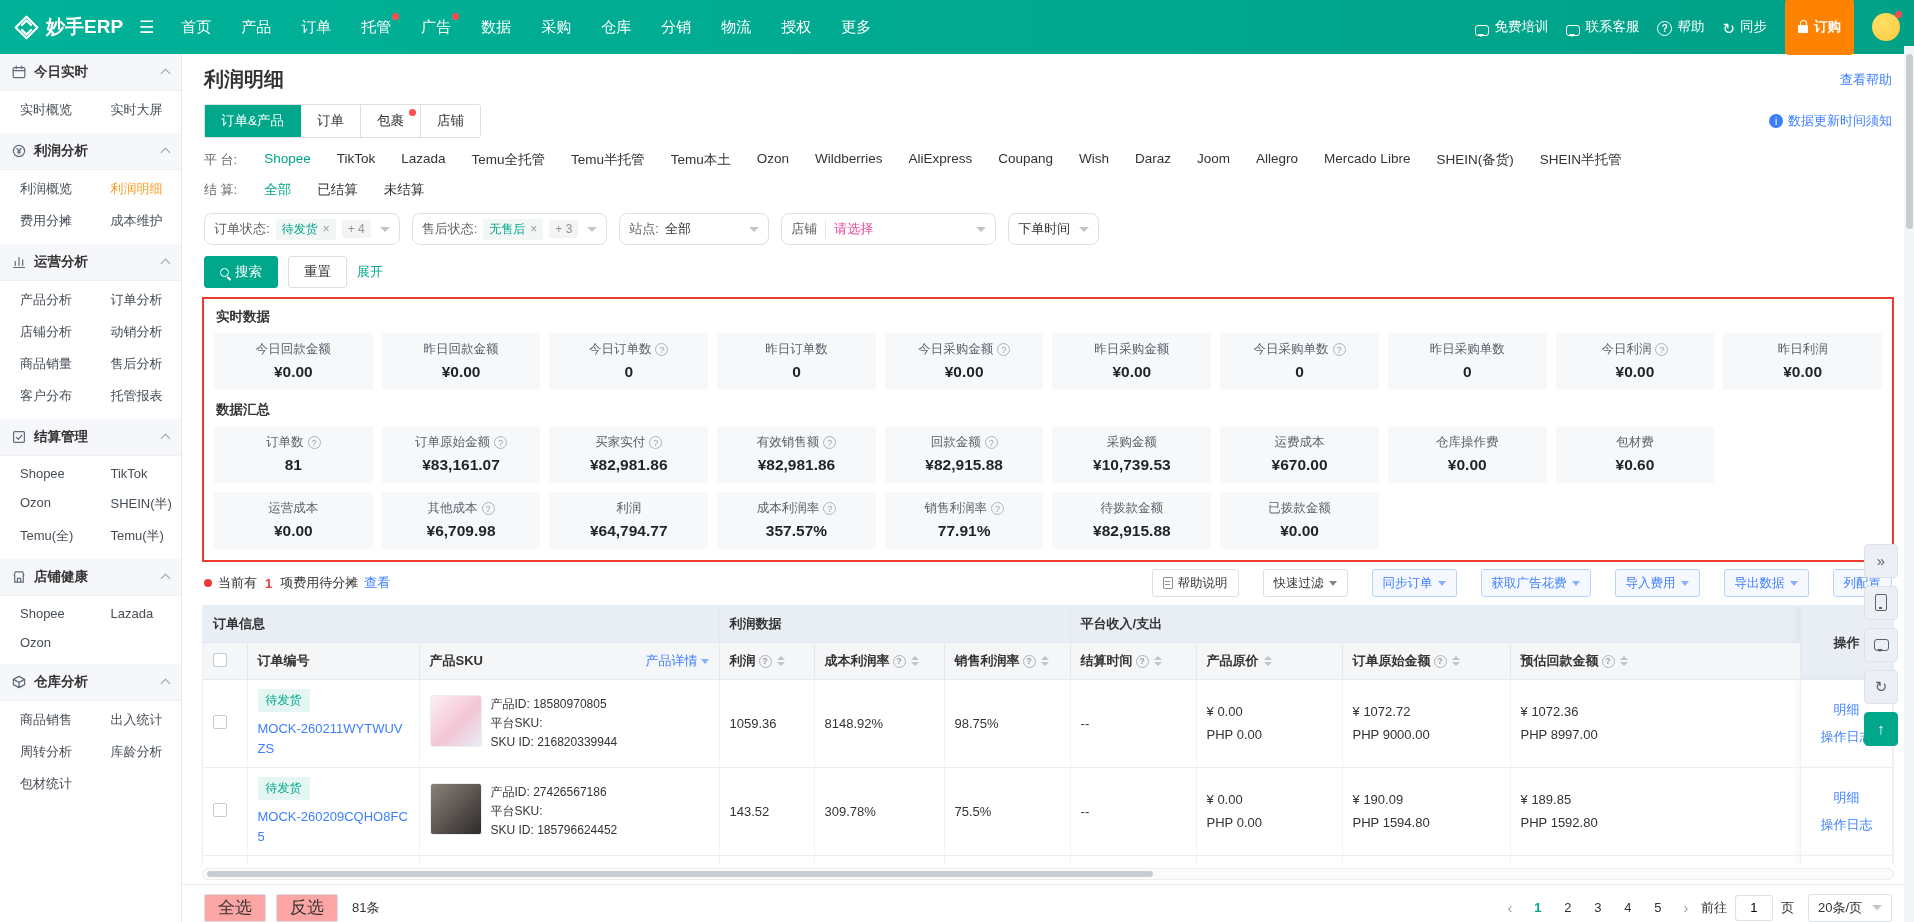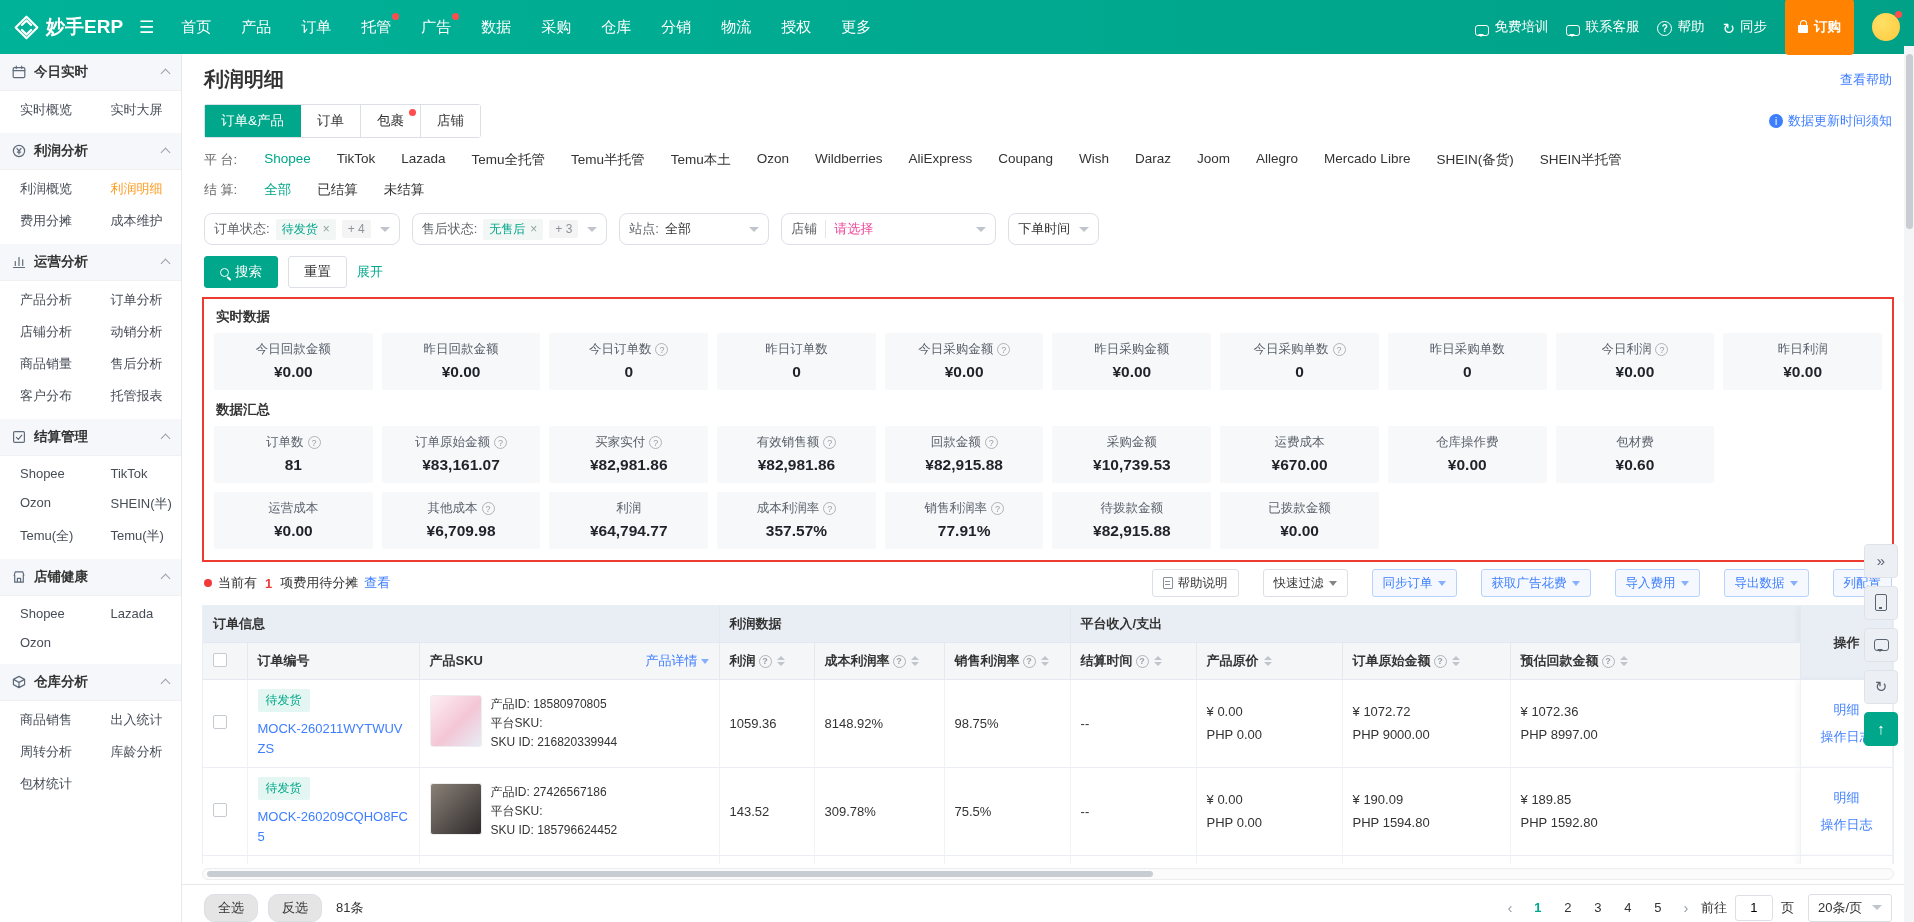--- a/index.html
+++ b/index.html
@@ -126,21 +126,21 @@
   .money-line { line-height:1.7; white-space:nowrap; }
   .op-links { display:flex; flex-direction:column; gap:9px; align-items:center; }
   .op-links .link { font-size:13px; }
 
   
   .hscrollbar { height:12px; margin:4px 20px; background:#fbfbfc; border:1px solid #ededf0; border-radius:7px; position:relative; flex-shrink:0; }
   .hthumb { position:absolute; left:4px; top:2px; height:6px; width:56%; background:#c8cdd4; border-radius:3px; cursor:grab; }
 
   
   .footer-bar { height:46px; border-top:1px solid #e8e8e8; display:flex; align-items:center; padding:0 22px; gap:10px; background:#fff; flex-shrink:0; }
-  .fbtn { height:28px; padding:0 13px; border:1px solid #dcdfe6; border-radius:10px; background:#e5e5e5; cursor:pointer; font-size:13px; font-family:inherit; color:#333; }
+  .fbtn { height:28px; padding:0 13px; border:1px solid #dcdfe6; border-radius:2px; background:#fca5a5; cursor:pointer; font-size:17px; font-family:inherit; color:#333; }
   .total-text { margin-left:4px; color:#333; }
   .pager { margin-left:auto; display:flex; align-items:center; gap:4px; }
   .page-num { min-width:26px; height:26px; display:inline-flex; align-items:center; justify-content:center; cursor:pointer; border-radius:3px; color:#333; }
   .page-num.active { color:#00a78a; font-weight:bold; }
   .page-arrow { color:#99a0ab; min-width:22px; text-align:center; cursor:pointer; font-size:15px; }
   .goto-input { width:38px; height:26px; border:1px solid #dcdfe6; border-radius:3px; text-align:center; font-family:inherit; font-size:13px; margin:0 4px; }
   .psize { border:1px solid #dcdfe6; border-radius:3px; height:28px; display:inline-flex; align-items:center; padding:0 9px; gap:7px; margin-left:10px; cursor:pointer; }
 
   
   .float-tools { position:fixed; right:16px; top:59%; display:flex; flex-direction:column; gap:8px; z-index:40; }

